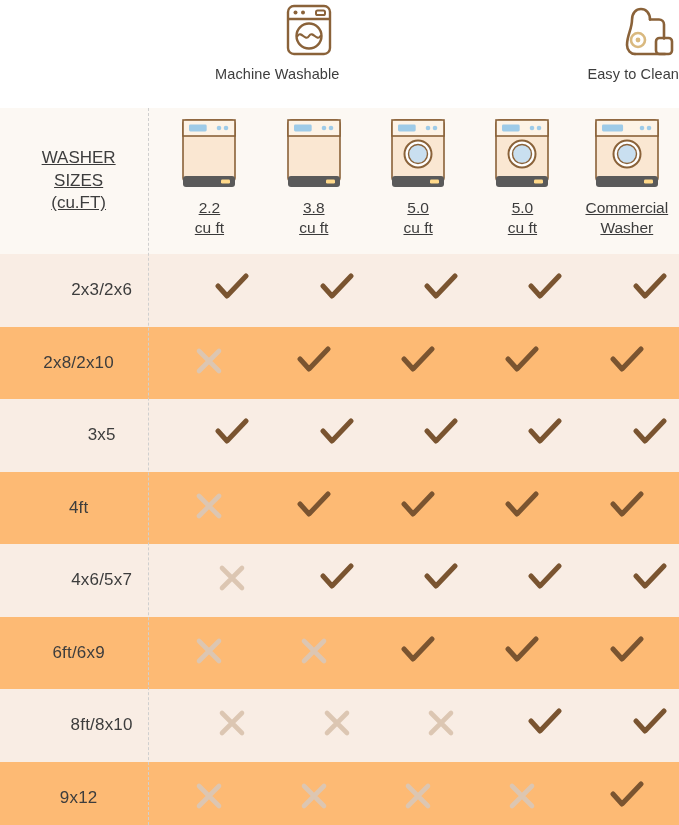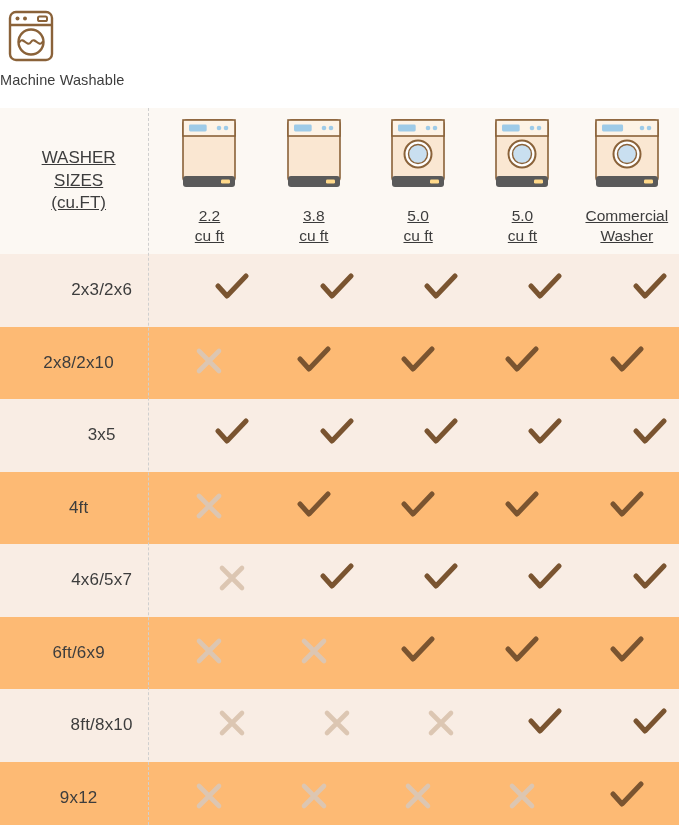--- a/index.html
+++ b/index.html
@@ -25,23 +25,22 @@
   .care-strip {
     display: flex;
     height: 108px;
     width: 100%;
     box-sizing: border-box;
   }
   .care-item {
     flex: 1 1 0;
     display: flex;
     flex-direction: column;
-    align-items: flex-start;
+    align-items: flex-end;
     justify-content: flex-start;
-    padding-top: 6px;
   }
   .care-icon {
     height: 62px;
     display: flex;
     align-items: center;
     justify-content: center;
   }
   .care-label {
     font-size: 14.5px;
     color: #3d3d3d;
@@ -96,21 +95,21 @@
     height: 80px;
     display: flex;
     align-items: flex-start;
     justify-content: center;
   }
   .washer-label {
     font-size: 15.5px;
     line-height: 1.3;
     text-align: center;
     color: #3d3d3d;
-    margin-top: 10px;
+    margin-top: 2px;
   }
 
   
   .body-row td {
     height: 72.5px;
     vertical-align: middle;
     text-align: center;
   }
   .row-alt-a td { background: #f9ede4; padding-left: 46px; }
   .row-alt-b td { background: #fdba74; }
@@ -155,20 +154,33 @@
           <circle cx="25" cy="10.5" r="2" fill="#8a6239"></circle>
           <rect x="38" y="8.5" width="9" height="4.5" rx="1.6" fill="none" stroke="#8a6239" stroke-width="2"></rect>
           <circle cx="31" cy="34" r="12.5" fill="none" stroke="#8a6239" stroke-width="2.4"></circle>
           <path d="M19.5 34c4-6 7.5 6 11.5 0s7.5 6 11.5 0" fill="none" stroke="#8a6239" stroke-width="2.2" stroke-linecap="round"></path>
         </svg>
       </div>
       <div class="care-label">Machine Washable</div>
     </div>
 
 
+    <div class="care-item">
+      <div class="care-icon">
+        <svg width="66" height="58" viewBox="0 0 66 58">
+          <path d="M22 52c-4 0-8-3.5-8-9 0-10 5-16 5-25 0-7 4-11 9-11s9 4 9 10.5" fill="none" stroke="#8a6239" stroke-width="2.6" stroke-linecap="round"></path>
+          <circle cx="25" cy="38" r="7" fill="none" stroke="#d9b97f" stroke-width="2.6"></circle>
+          <circle cx="25" cy="38" r="2.4" fill="#d9b97f"></circle>
+          <path d="M37 17.5h9a5 5 0 0 1 5 5v14" fill="none" stroke="#8a6239" stroke-width="2.6" stroke-linecap="round"></path>
+          <rect x="43" y="36" width="16" height="16" rx="3.5" fill="none" stroke="#8a6239" stroke-width="2.6"></rect>
+          <path d="M22 52h30" stroke="#8a6239" stroke-width="2.6" stroke-linecap="round"></path>
+        </svg>
+      </div>
+      <div class="care-label">Easy to Clean</div>
+    </div>
   </div>
 
   <div class="dash-sep"></div>
 
   <table class="table">
     <colgroup>
       <col class="rowlabel-col">
       <col class="data-col">
         <col class="data-col">
         <col class="data-col">

